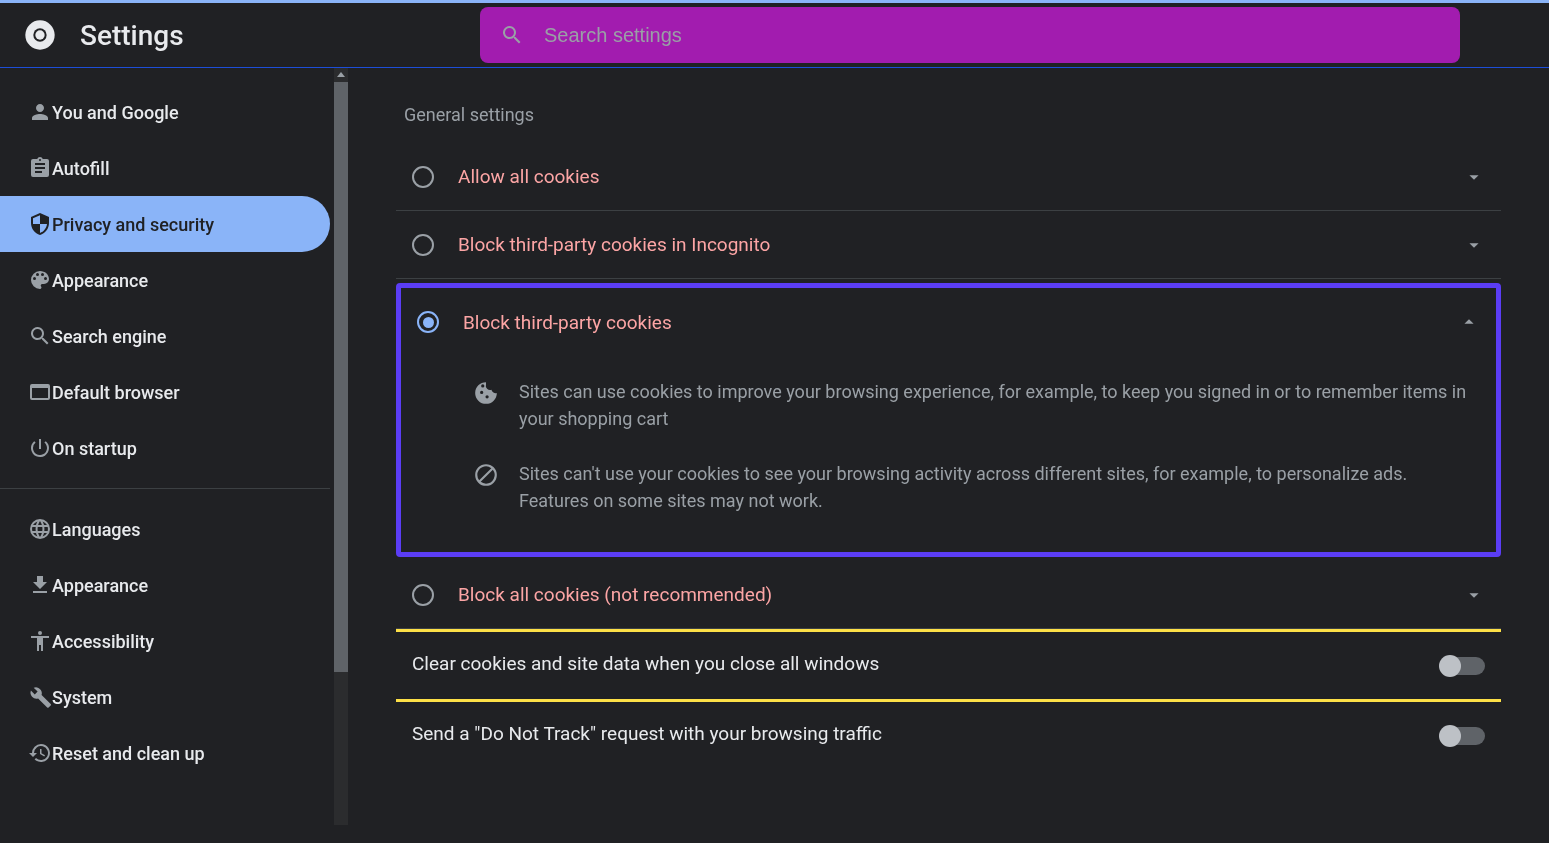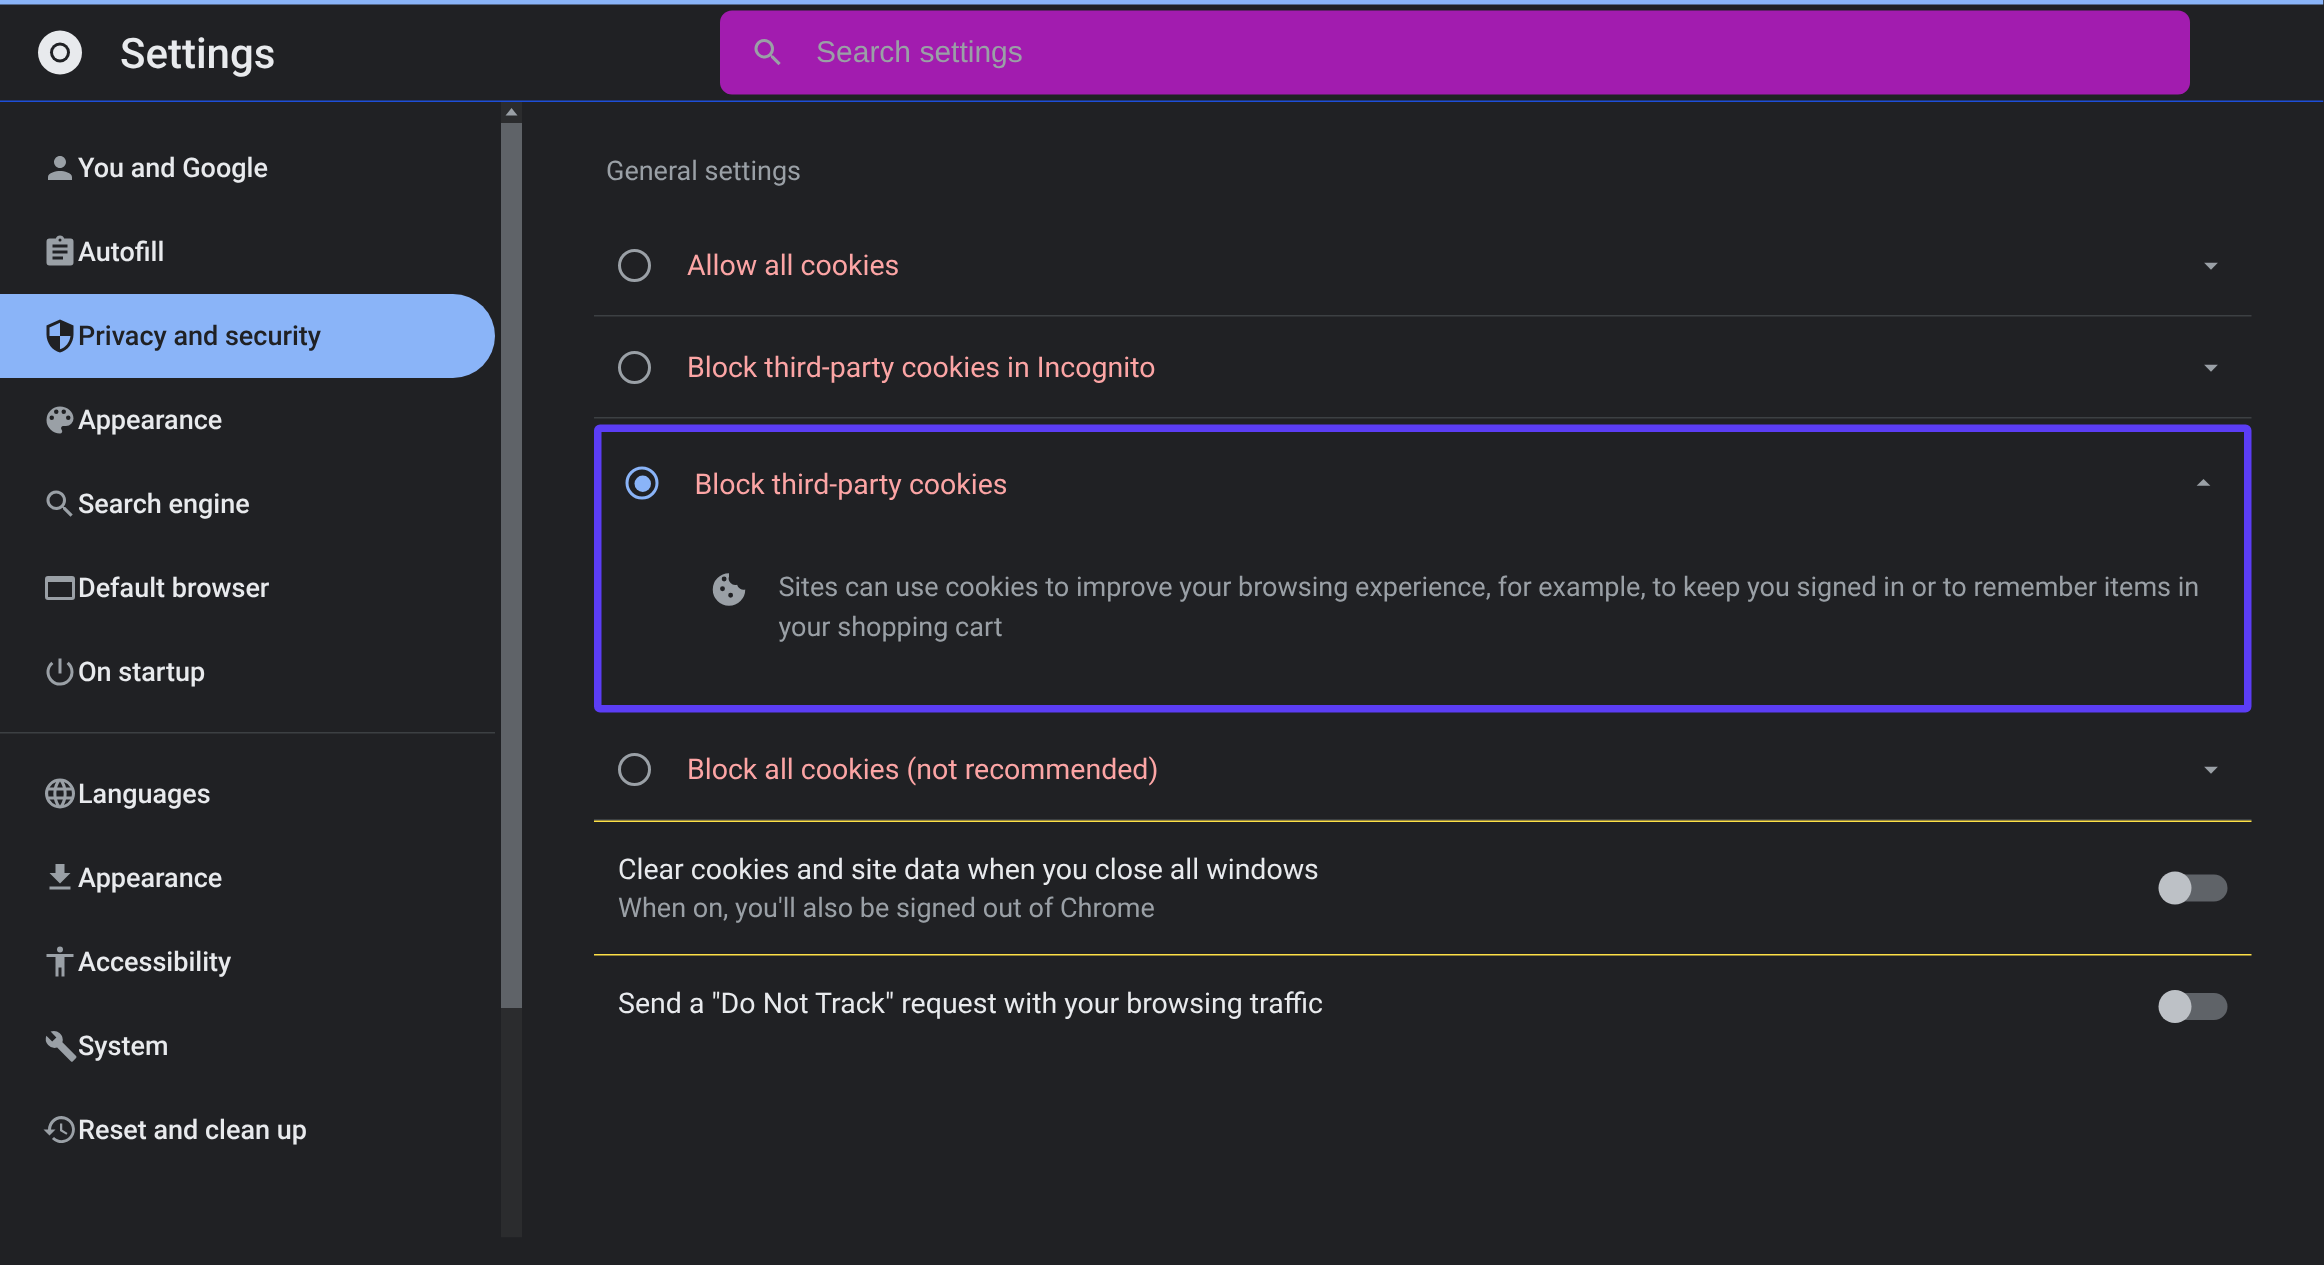--- a/index.html
+++ b/index.html
@@ -156,21 +156,21 @@
       gap: 20px;
       padding: 14px 0;
       align-items: flex-start;
     }
     .detail-row svg { width: 26px; height: 26px; fill: #9aa0a6; flex-shrink: 0; margin-top: 2px; }
     .detail-text { color: #9aa0a6; font-size: 18px; line-height: 1.5; }
     .setting-row {
       display: flex;
       align-items: center;
       padding: 20px 16px;
-      border-top: 1px solid #fde047;
+      border-top: 3px solid #fde047;
       gap: 20px;
     }
     .setting-text { flex: 1; }
     .setting-title { font-size: 19px; color: #e8eaed; margin-bottom: 4px; }
     .setting-desc { font-size: 18px; color: #9aa0a6; }
     .toggle {
       width: 44px;
       height: 18px;
       background: #5f6368;
       border-radius: 10px;
@@ -318,35 +318,40 @@
             <path d="M7 14l5-5 5 5z"></path>
           </svg>
       </div>
       <div class="expanded-details">
         <div class="detail-row">
           <svg viewBox="0 0 24 24">
               <path d="M12 2a10 10 0 0 0 0 20 10 10 0 0 0 10-10 4 4 0 0 1-5-3 4 4 0 0 1-5-5zm-4 11a1.5 1.5 0 1 1 1.5-1.5A1.5 1.5 0 0 1 8 13zm1-6a1.5 1.5 0 1 1 1.5-1.5A1.5 1.5 0 0 1 9 7zm4 10a1.5 1.5 0 1 1 1.5-1.5A1.5 1.5 0 0 1 13 17z"></path>
             </svg>
           <div class="detail-text">Sites can use cookies to improve your browsing experience, for example, to keep you signed in or to remember items in your shopping cart</div>
         </div>
+        <div class="detail-row">
+          <svg viewBox="0 0 24 24">
+              <path d="M12 2a10 10 0 1 0 10 10A10 10 0 0 0 12 2zM4 12a8 8 0 0 1 12.9-6.3L5.7 16.9A8 8 0 0 1 4 12zm8 8a8 8 0 0 1-4.9-1.7L18.3 7.1A8 8 0 0 1 12 20z"></path>
+            </svg>
+          <div class="detail-text">Sites can't use your cookies to see your browsing activity across different sites, for example, to personalize ads. Features on some sites may not work.</div>
+        </div>
       </div>
     </div>
 
     <div class="option-row">
       <div class="radio"></div>
       <div class="option-label">Block all cookies (not recommended)</div>
       <svg class="chevron" viewBox="0 0 24 24">
           <path d="M7 10l5 5 5-5z"></path>
         </svg>
     </div>
 
     <div class="setting-row">
       <div class="setting-text">
         <div class="setting-title">Clear cookies and site data when you close all windows</div>
-        <div class="setting-desc">When on, you'll also be signed out of Chrome</div>
       </div>
       <div class="toggle"></div>
     </div>
 
     <div class="setting-row">
       <div class="setting-text">
         <div class="setting-title">Send a "Do Not Track" request with your browsing traffic</div>
       </div>
       <div class="toggle"></div>
     </div>

